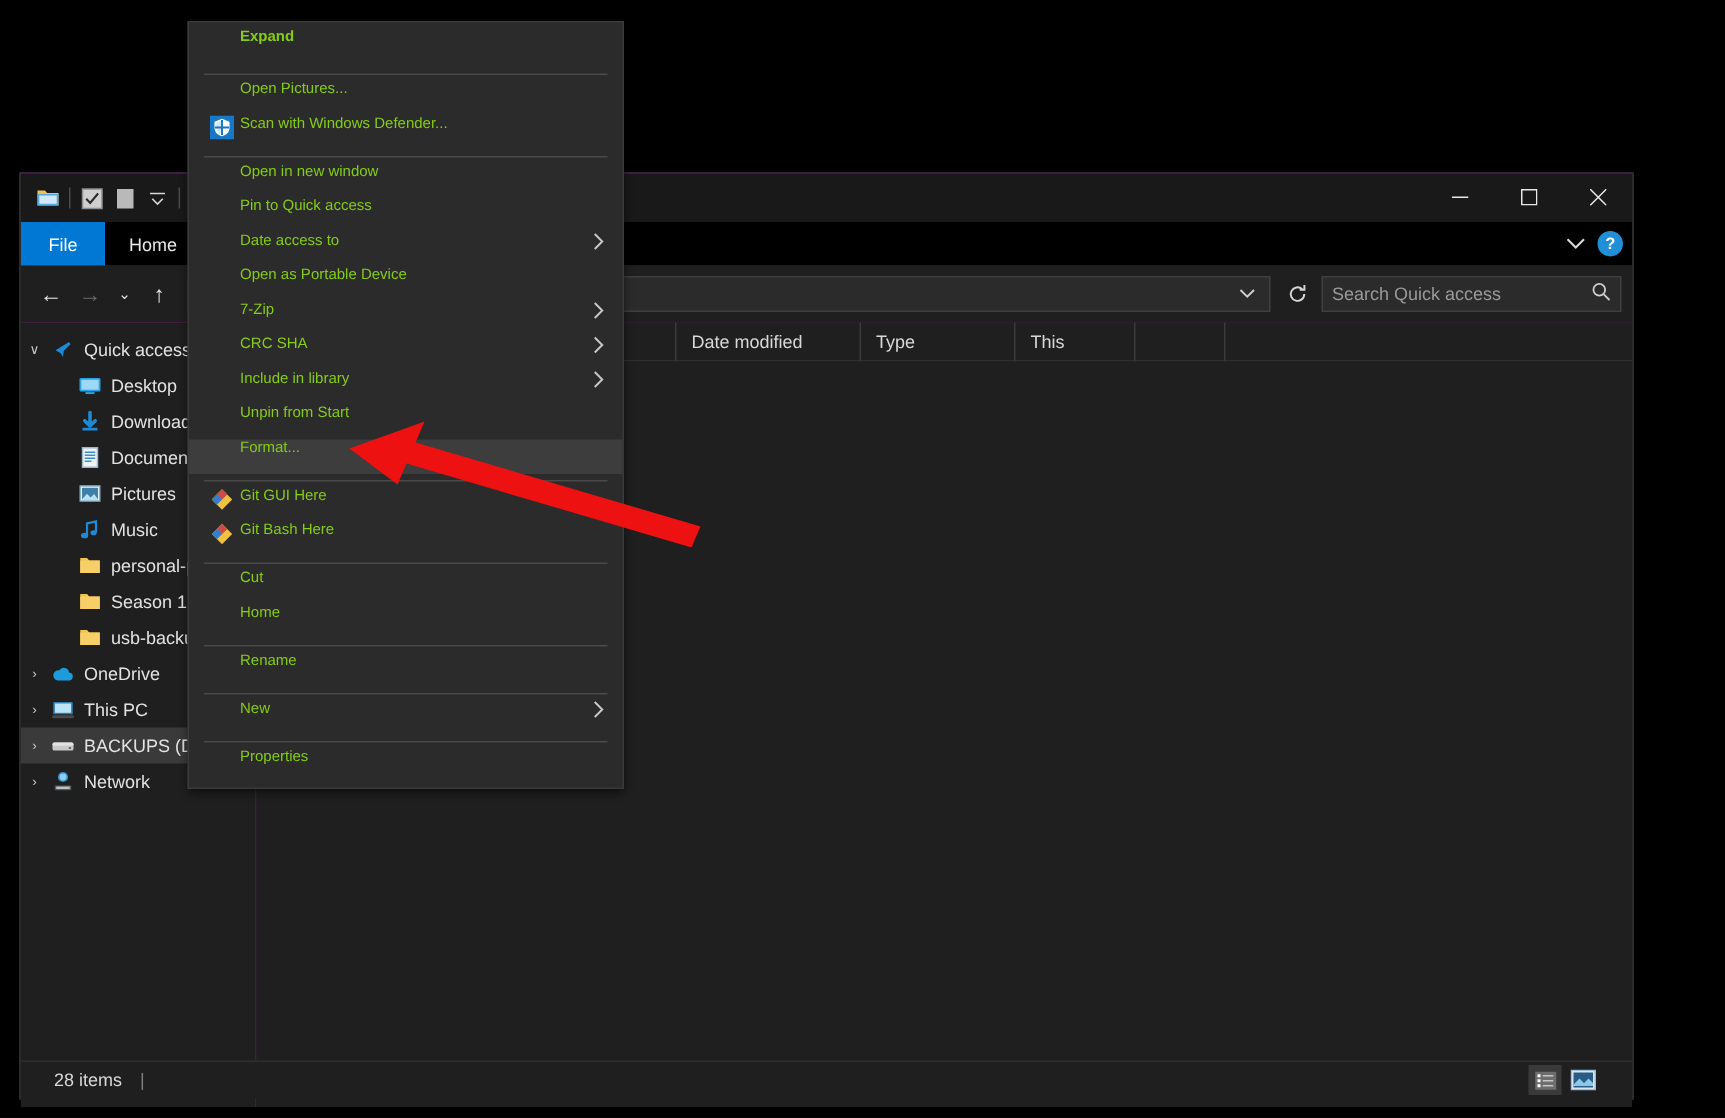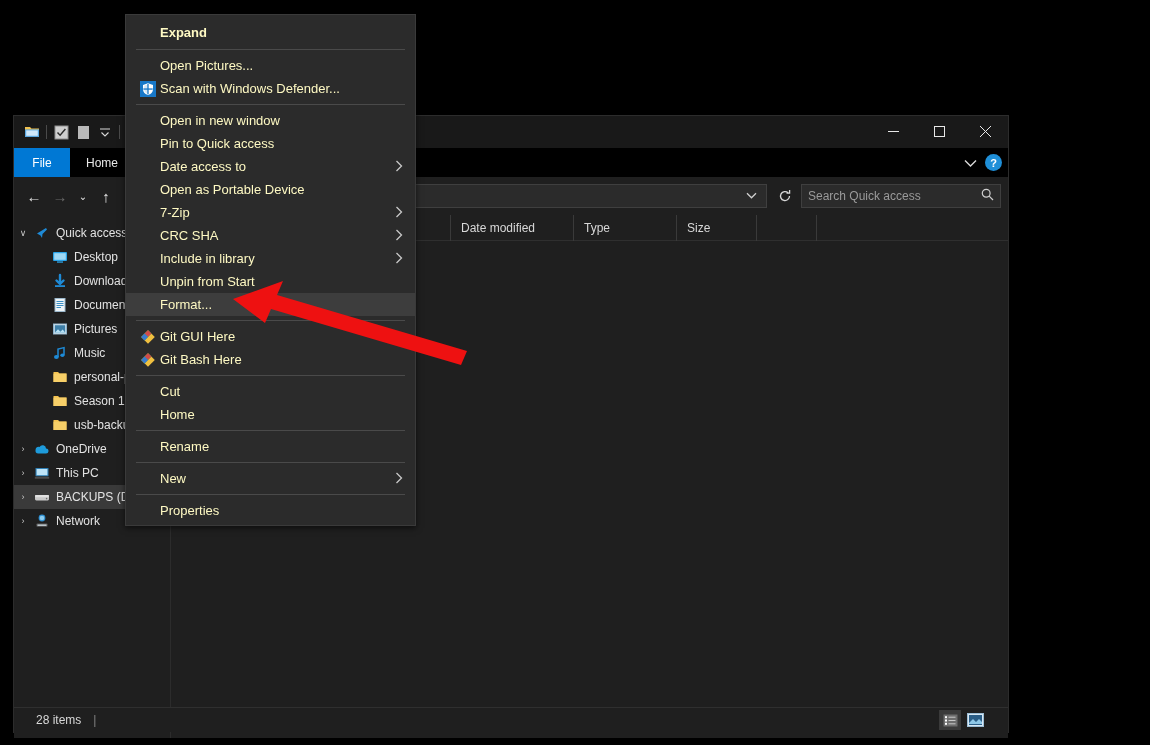--- a/index.html
+++ b/index.html
@@ -9,21 +9,21 @@
     font-family: "Liberation Sans", sans-serif;
     overflow: hidden;
   }
 
   #root { position: relative; width: 1150px; height: 745px; background: #000; }
 
   
   #explorer-window {
     position: absolute;
     left: 13px; top: 115px;
-    width: 996px; height: 618px;
+    width: 1076px; height: 618px;
     background: #a21caf;
     border: 1px solid #2c2c2c;
   }
 
   
   .titlebar {
     position: relative;
     height: 32px;
     background: #191919;
     display: flex;
@@ -190,22 +190,22 @@
     width: 291px;
     background: #2b2b2b;
     border: 1px solid #3a3a3a;
     padding: 4px 0 3px 0;
     z-index: 50;
     box-shadow: 0 2px 6px rgba(0,0,0,0.6);
   }
   .mi {
     position: relative;
     height: 23px;
-    display: flex; align-items: center;
-    color: #fef9c3; font-size: 13px;
+    display: flex; align-items: flex-start;
+    color: #84cc16; font-size: 10px;
     padding-left: 10px; padding-right: 10px;
   }
   .mi.bold { font-weight: bold; height: 26px; }
   .mi.hl { background: #3d3d3d; }
   .mi-ico {
     width: 24px; flex: 0 0 24px;
     display: flex; align-items: center; justify-content: center;
   }
   .mi-lbl { flex: 1; white-space: nowrap; }
   .mi-arrow { color: #c9c9c9; font-size: 11px; padding-right: 2px; }
@@ -454,21 +454,21 @@
               </svg>
             </div>
             <div class="nav-lbl">Network</div>
           </div>
         </div>
       <div class="filelist">
         <div class="colheader">
             <div class="colcell" style="width: 280px;"></div>
             <div class="colcell" style="width: 123px;">Date modified</div>
             <div class="colcell" style="width: 103px;">Type</div>
-            <div class="colcell" style="width: 80px;">Size</div>
+            <div class="colcell" style="width: 80px;">This</div>
             <div class="colcell" style="width: 60px;"></div>
           </div>
         <div class="listarea"></div>
       </div>
     </div>
 
     <div class="statusbar">
       <div class="status-text">28 items</div>
       <div class="status-sep">|</div>
       <div class="viewbtns">

